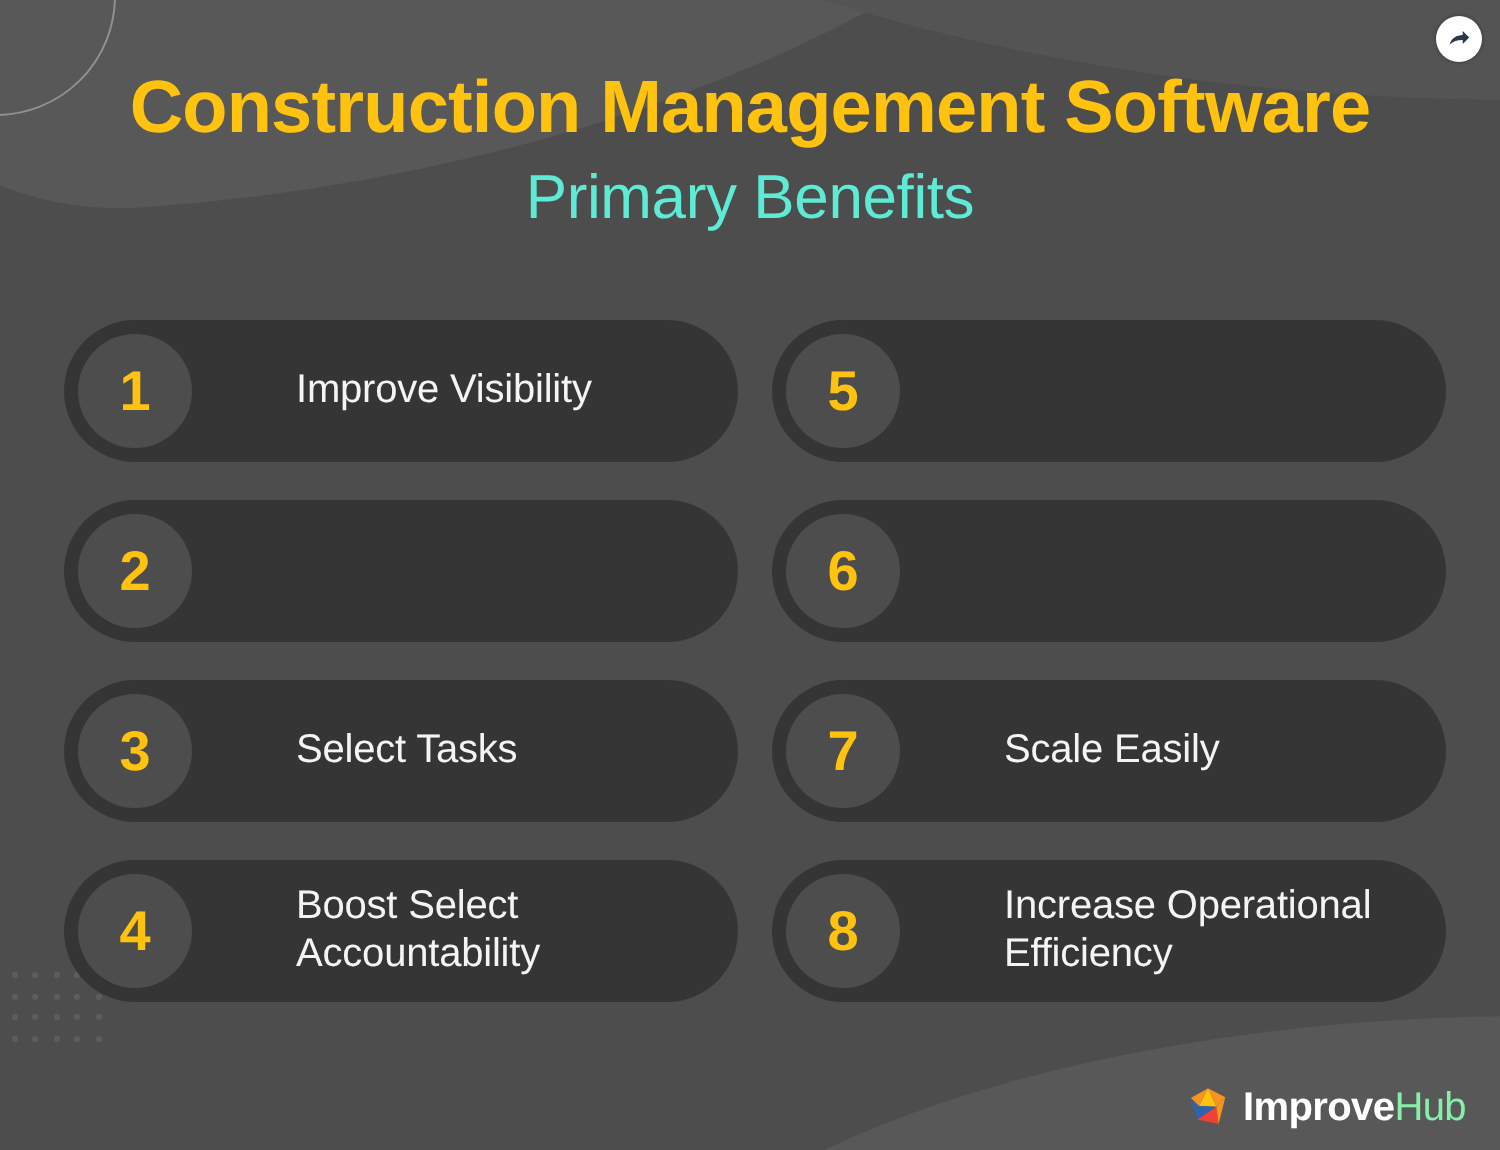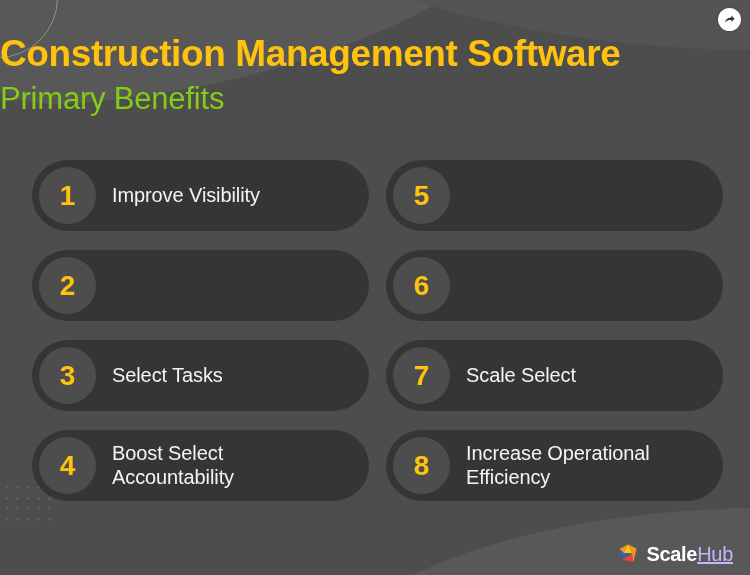--- a/index.html
+++ b/index.html
@@ -82,38 +82,38 @@
     background: #6e6e6e;
     display: block;
   }
 
   
   .header {
     position: absolute;
     left: 0;
     top: 0;
     width: 750px;
-    text-align: left;
+    text-align: center;
     z-index: 5;
   }
   .title {
     margin: 0;
     padding-top: 35px;
     font-size: 37px;
     font-weight: 700;
     letter-spacing: -0.4px;
     color: #FFC20E;
     line-height: 1.05;
   }
   .subtitle {
     margin: 0;
     padding-top: 8px;
     font-size: 31px;
     font-weight: 400;
-    color: #84cc16;
+    color: #5eead4;
     letter-spacing: -0.2px;
     line-height: 1.1;
   }
 
   
   .share-btn {
     position: absolute;
     right: 9px;
     top: 8px;
     width: 23px;
@@ -167,41 +167,42 @@
   }
   .card-label {
     flex: 1 1 auto;
     padding: 0 14px 0 16px;
     color: #F4F4F4;
     font-size: 20px;
     font-weight: 400;
     line-height: 1.18;
     letter-spacing: -0.1px;
     white-space: pre-line;
+    margin-left: 36px;
   }
 
   
   .brand {
     position: absolute;
     right: 17px;
     bottom: 11px;
     display: flex;
     align-items: center;
     gap: 7px;
     z-index: 10;
   }
   .brand-mark { display: block; }
   .brand-text {
     font-size: 20px;
     line-height: 1;
     color: #ffffff;
     letter-spacing: -0.3px;
   }
   .brand-text .b1 { font-weight: 700; }
-  .brand-text .b2 { font-weight: 400; color: #c4b5fd; text-decoration: underline; }
+  .brand-text .b2 { font-weight: 400; color: #86efac; }
 </style>
 </head>
 <body>
 
 <div id="canvas">
 
   <div class="bg-layer">
     <div class="swoosh-top"></div>
     <div class="swoosh-top-2"></div>
     <div class="swoosh-bottom"></div>
@@ -260,21 +261,21 @@
       <div class="badge">6</div>
     </div>
 
     <div class="card">
       <div class="badge">3</div>
       <div class="card-label">Select Tasks</div>
     </div>
 
     <div class="card">
       <div class="badge">7</div>
-      <div class="card-label">Scale Select</div>
+      <div class="card-label">Scale Easily</div>
     </div>
 
     <div class="card">
       <div class="badge">4</div>
       <div class="card-label">Boost Select
 Accountability</div>
     </div>
 
     <div class="card">
       <div class="badge">8</div>
@@ -288,17 +289,17 @@
     <svg class="brand-mark" width="22" height="21" viewBox="0 0 24 23">
       <path d="M12 1.3 L21.5 6.2 L16.6 11.4 L12 1.3 Z" fill="#F7941E"></path>
       <path d="M12 1.3 L16.6 11.4 L7.0 11.0 L12 1.3 Z" fill="#FFC20E"></path>
       <path d="M2.6 6.6 L12 1.3 L7.0 11.0 L2.6 6.6 Z" fill="#F7941E"></path>
       <path d="M2.6 6.6 L7.0 11.0 L6.2 18.4 L2.6 6.6 Z" fill="#2E63B0"></path>
       <path d="M6.2 18.4 L7.0 11.0 L16.6 11.4 L6.2 18.4 Z" fill="#2E63B0"></path>
       <path d="M6.2 18.4 L16.6 11.4 L17.8 20.8 L6.2 18.4 Z" fill="#EF4136"></path>
       <path d="M16.6 11.4 L21.5 6.2 L17.8 20.8 L16.6 11.4 Z" fill="#F7941E"></path>
     </svg>
     <div class="brand-text">
-      <span class="b1">Scale</span><span class="b2">Hub</span>
+      <span class="b1">Improve</span><span class="b2">Hub</span>
     </div>
   </div>
 
 </div>
 
 </body></html>

